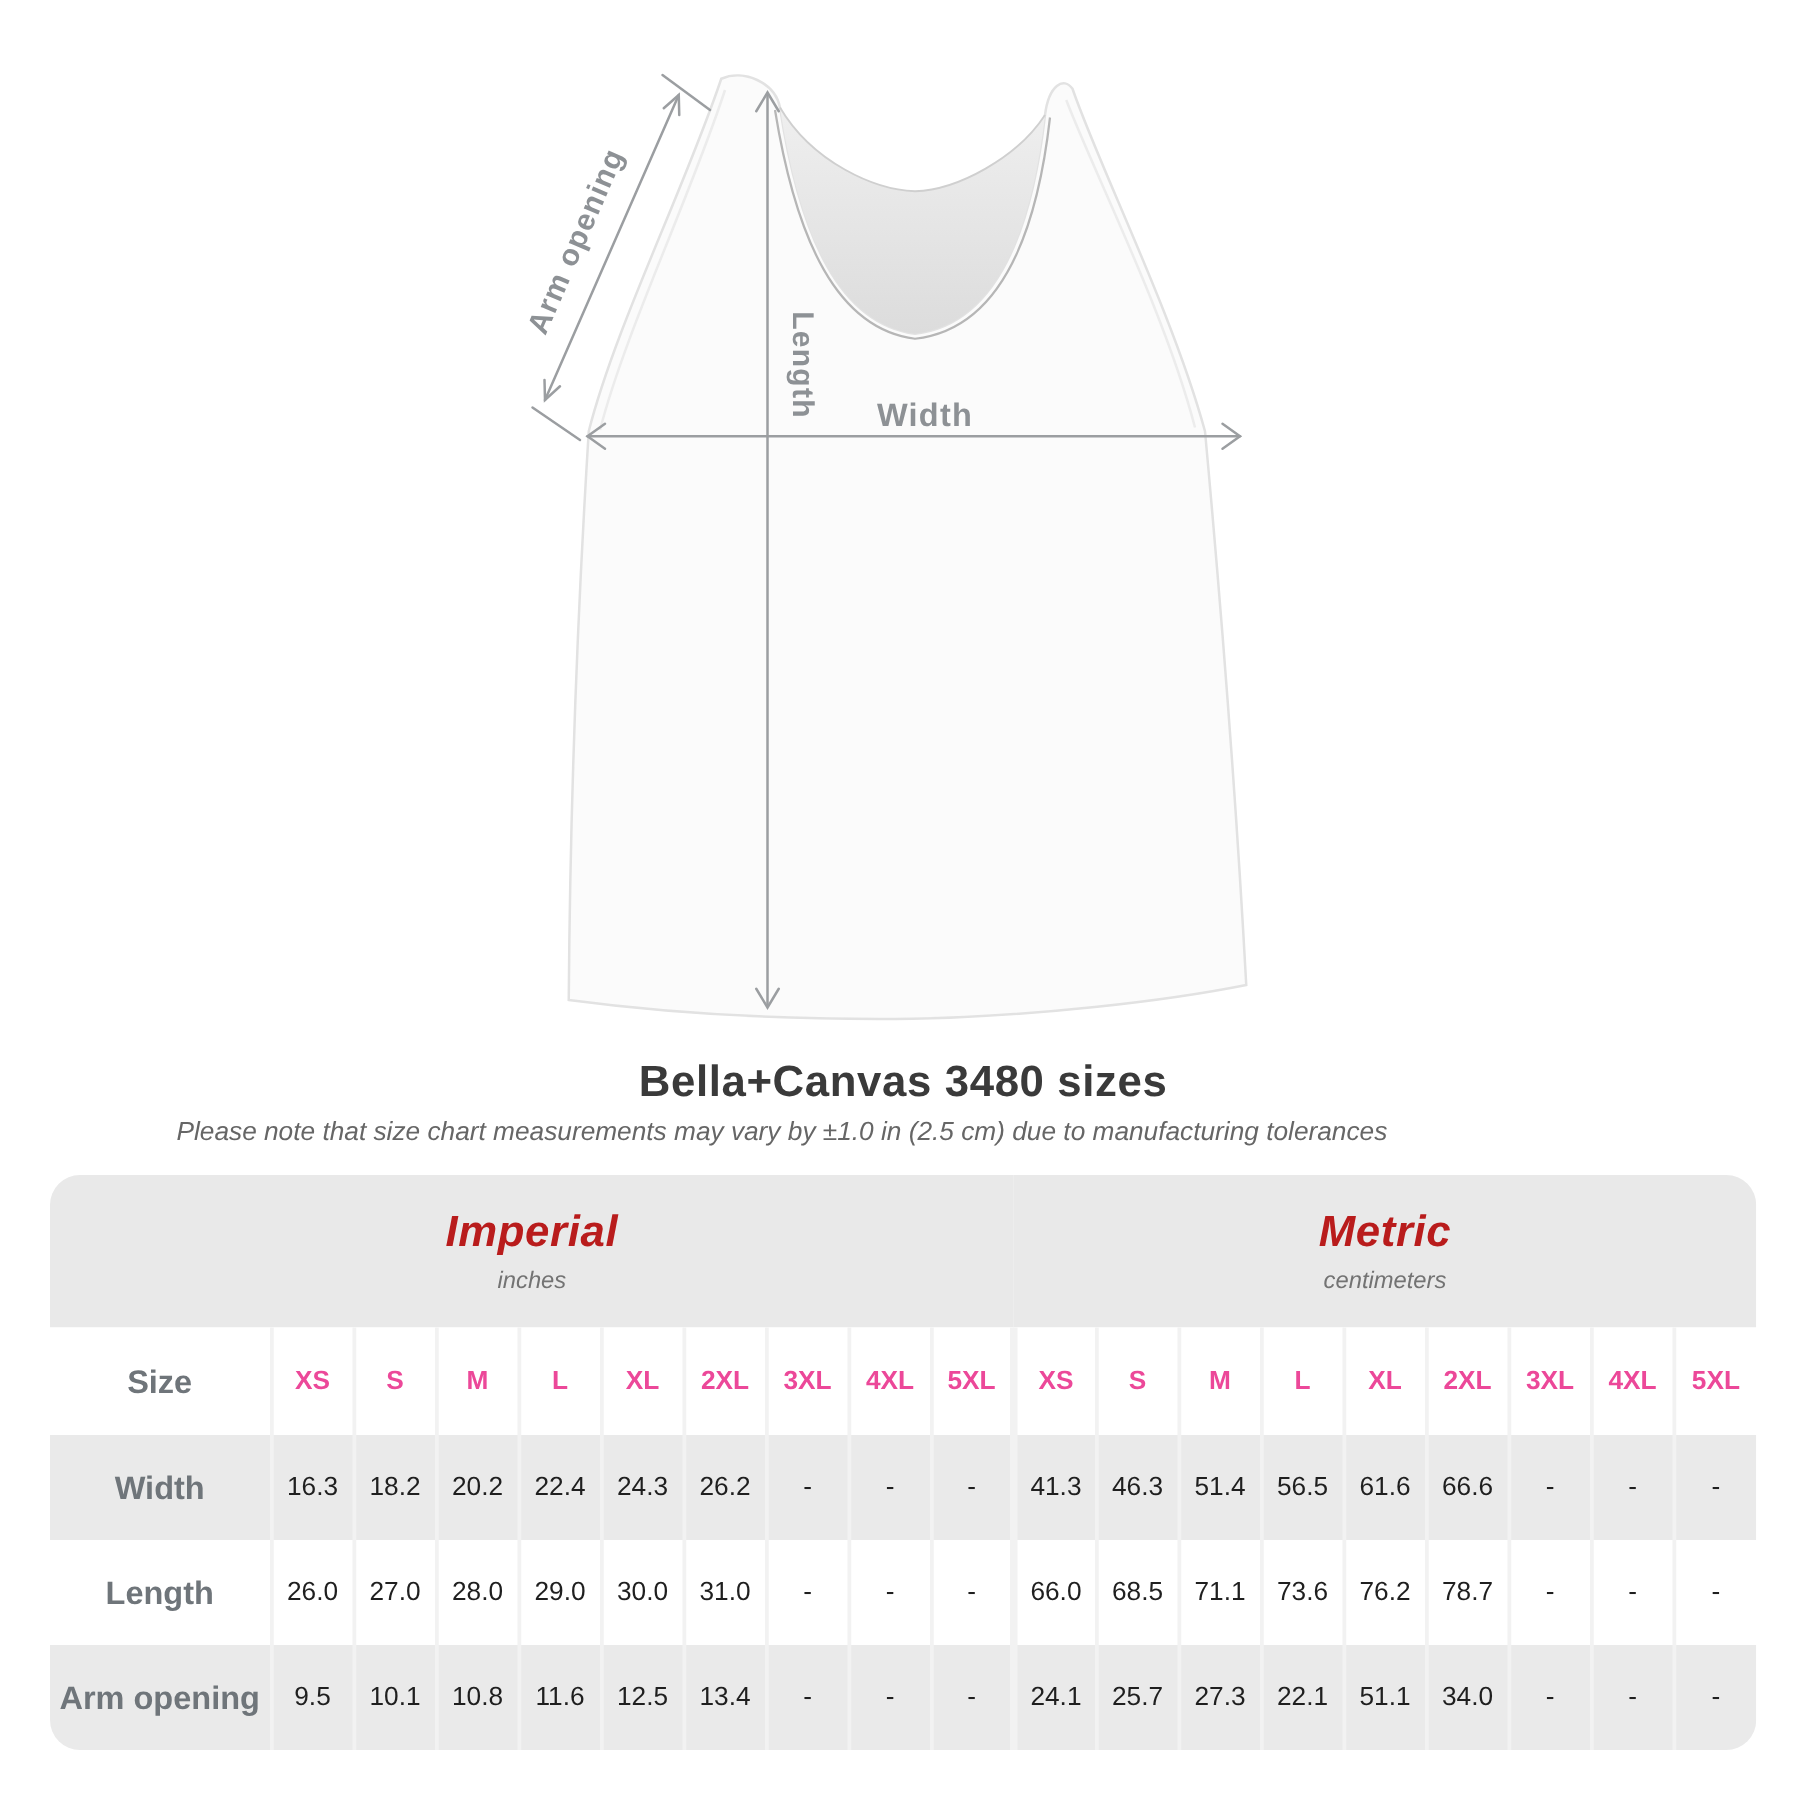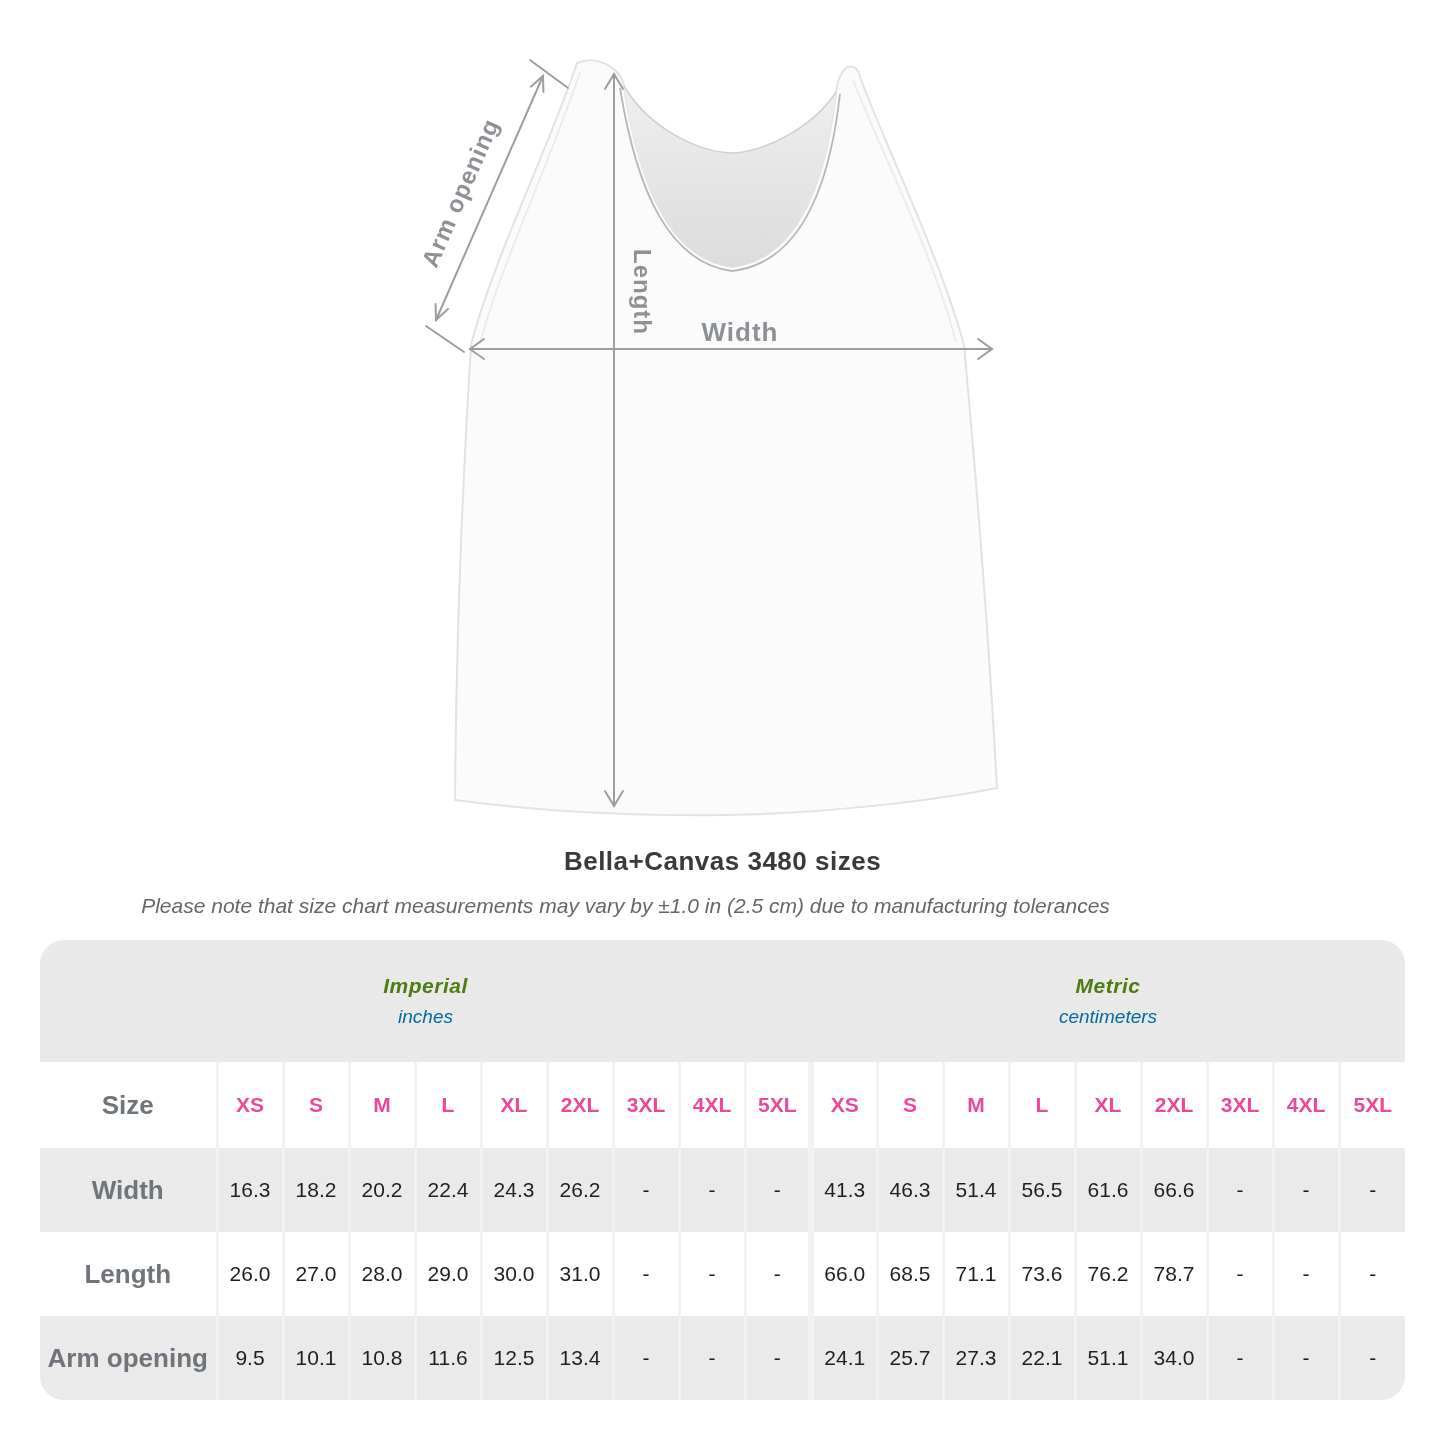--- a/index.html
+++ b/index.html
@@ -6,36 +6,36 @@
   body{
     width:1445px;height:1445px;position:relative;background:#ffffff;
     font-family:"Liberation Sans", sans-serif;overflow:hidden;
   }
   
   .diagram{position:absolute;left:0;top:0;width:1445px;height:845px;}
   .dim-label{font-weight:bold;fill:#8d9195;letter-spacing:1px;}
   
   .page-title{
     position:absolute;left:0;top:846px;width:1445px;text-align:center;
-    font-size:26px;font-weight:bold;color:#3a3a3a;letter-spacing:0.5px;
+    font-size:35px;font-weight:bold;color:#3a3a3a;letter-spacing:0.5px;
   }
   .page-subtitle{
     position:absolute;left:0;top:894px;width:1251px;text-align:center;
     font-size:21px;font-style:italic;color:#666666;
   }
   
   .table-wrap{
     position:absolute;left:40px;top:940px;width:1365px;
     border-radius:24px;overflow:hidden;background:#ffffff;
   }
   table.size-table{width:100%;border-collapse:collapse;table-layout:fixed;}
   table.size-table td{text-align:center;vertical-align:middle;padding:0;}
   td.band{background:#e9e9e9;height:122px;}
-  .sec-title{font-size:21px;font-weight:bold;font-style:italic;color:#4d7c0f;letter-spacing:0.5px;}
-  .sec-sub{font-size:19px;font-style:italic;color:#0369a1;margin-top:8px;}
+  .sec-title{font-size:35px;font-weight:bold;font-style:italic;color:#b91c1c;letter-spacing:0.5px;}
+  .sec-sub{font-size:19px;font-style:italic;color:#737373;margin-top:8px;}
   tr.size-row td{height:86px;background:#ffffff;}
   tr.data-row td{height:84px;}
   tr.data-row.stripe td{background:#eaeaea;}
   tr.data-row.plain td{background:#ffffff;}
   td.rowlabel{font-size:26px;font-weight:bold;color:#6f757a;}
   td.szhead{font-size:21px;font-weight:bold;color:#ec4899;}
   td.val{font-size:21px;color:#1f1f1f;}
   td.sep{border-left:3px solid #f2f2f2;}
   td.sep-wide{border-left:6px solid #f2f2f2;}
 </style>

